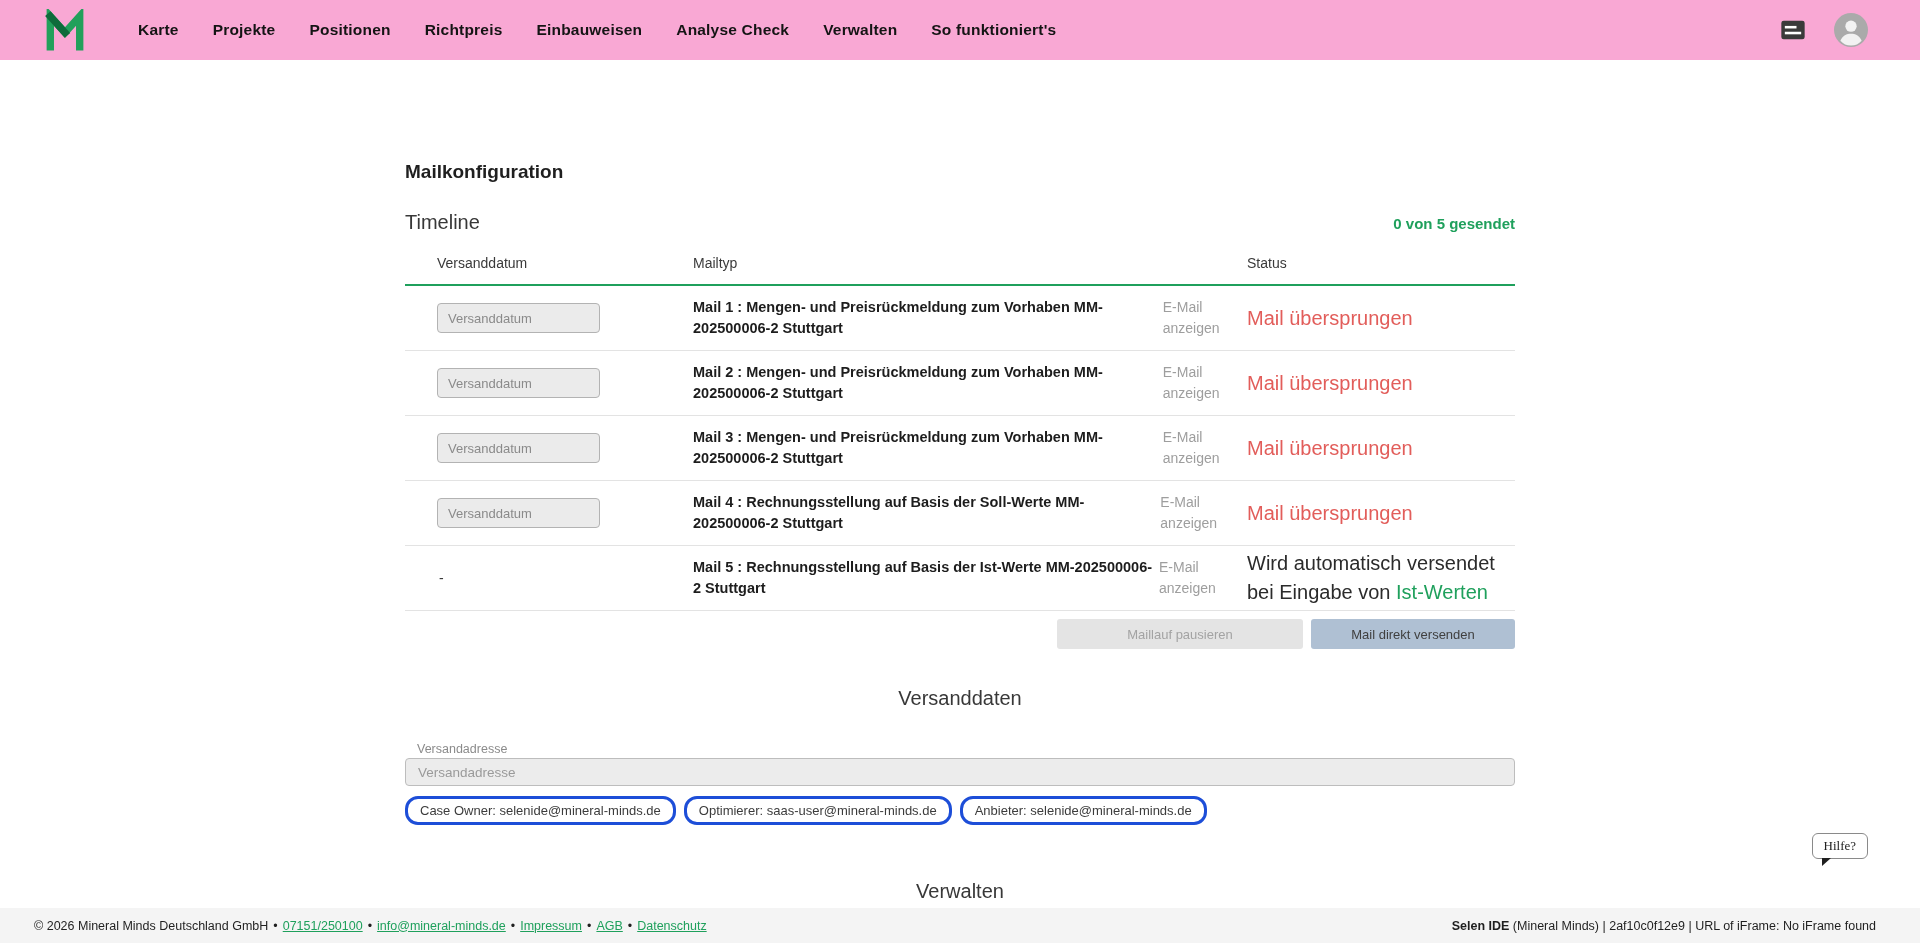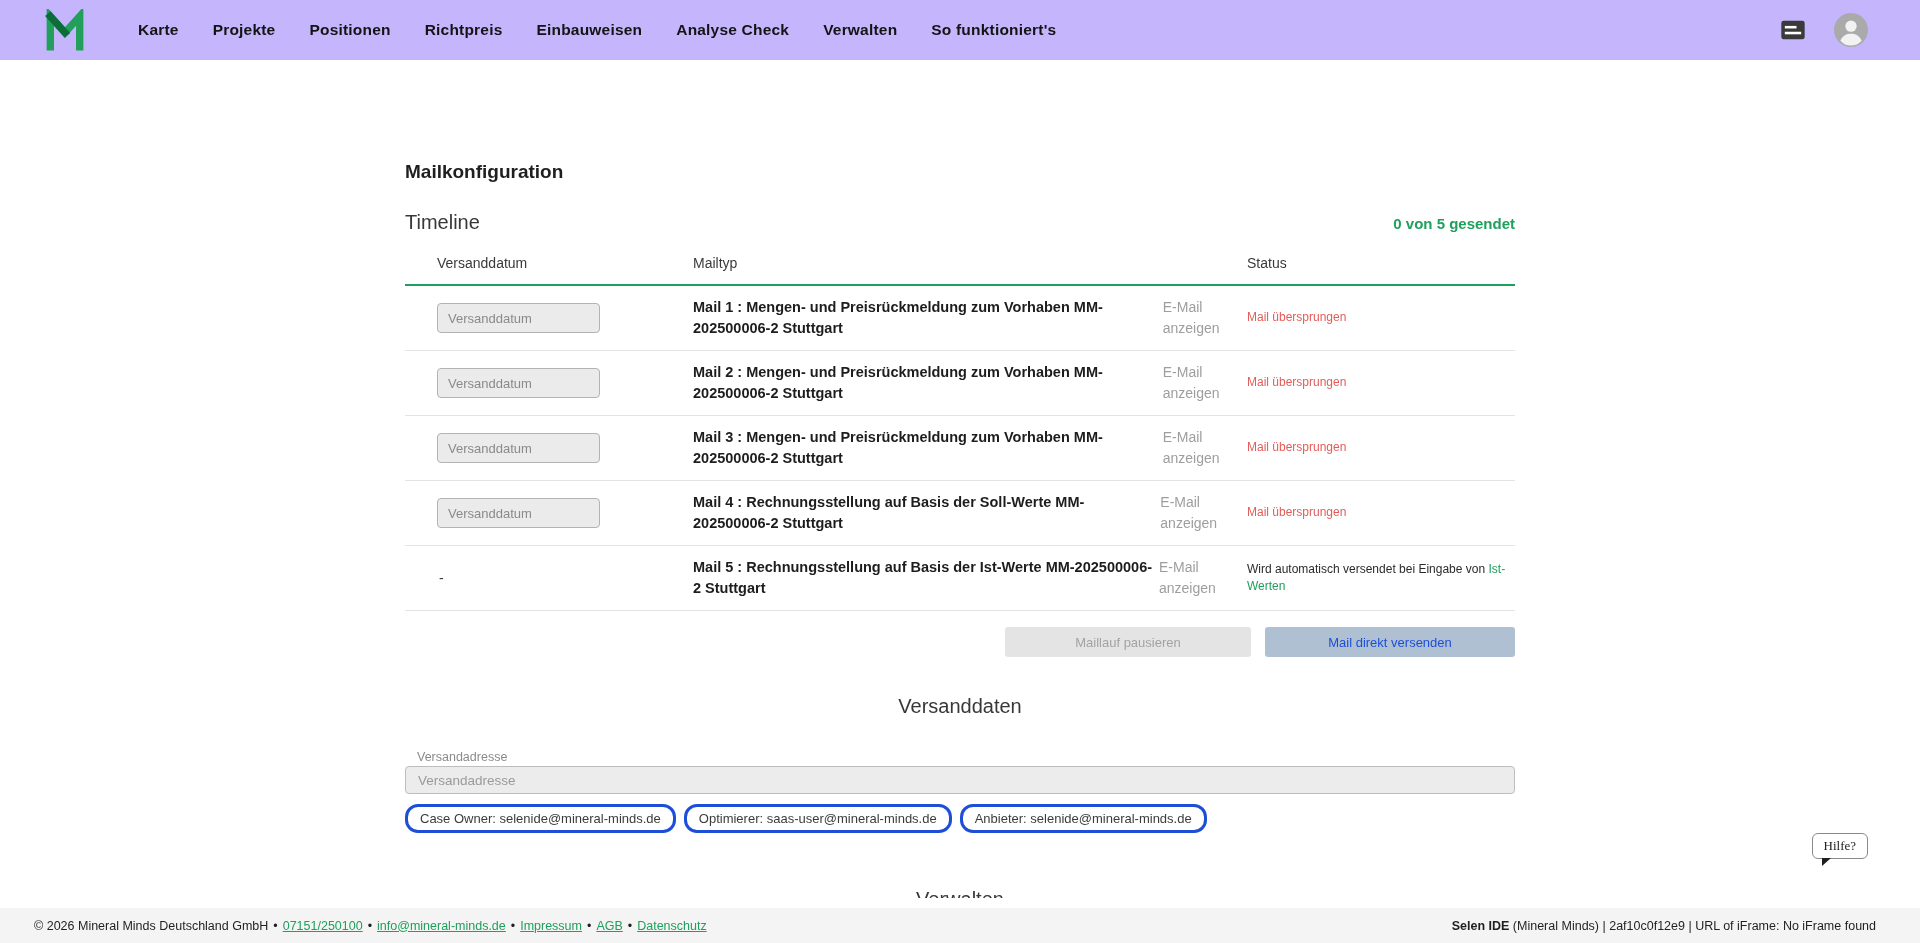--- a/index.html
+++ b/index.html
@@ -10,21 +10,21 @@
     background: #ffffff;
     color: #212121;
   }
 
   
   .topbar {
     height: 60px;
     display: flex;
     align-items: center;
     padding: 0 52px 0 44px;
-    background: #c4b5fd;
+    background: #f9a8d4;
   }
   .logo { width: 42px; height: 42px; margin-right: 52px; display: flex; align-items: center; cursor: pointer; }
   .nav { display: flex; gap: 34px; flex: 1; align-items: center; }
   .nav-item {
     font-size: 15.5px;
     font-weight: 600;
     color: #141414;
     letter-spacing: .2px;
     text-decoration: none;
     cursor: pointer;
@@ -44,21 +44,21 @@
   .h2 { font-size: 20px; font-weight: 400; color: #383838; line-height: 28px; text-align: center; }
   .sent-count { color: #1fa05c; font-size: 15px; font-weight: 700; }
 
   
   .mail-table { margin-top: 6px; }
   .row { display: grid; grid-template-columns: 288px 554px 1fr; align-items: center; }
   .thead { height: 44px; border-bottom: 2px solid #1fa05c; color: #3a3a3a; font-size: 14px; }
   .trow { height: 65px; border-bottom: 1px solid #e3e3e3; }
   .col-date { padding-left: 32px; }
   .col-type { display: flex; flex-direction: row; justify-content: center; }
-  .col-status { font-size: 12px; padding-right: 8px; line-height: 1.45; }
+  .col-status { font-size: 20px; padding-right: 8px; line-height: 1.45; }
 
   .date-input {
     width: 163px; height: 30px;
     background: #ebebeb;
     border: 1px solid #b3b3b3;
     border-radius: 4px;
     padding: 0 10px;
     font-size: 13px;
     color: #333;
     font-family: inherit;
@@ -67,24 +67,24 @@
   .date-dash { color: #3a3a3a; font-size: 14px; padding-left: 2px; }
 
   .mail-title { font-size: 14.5px; font-weight: 700; color: #1d1d1d; line-height: 1.45; }
   .mail-link { font-size: 14px; color: #9e9e9e; text-decoration: none; cursor: pointer; line-height: 1.5; align-self: flex-start; }
 
   .status-skipped { color: #e25d5a; }
   .status-auto { color: #2b2b2b; }
   .green-link { color: #1fa05c; text-decoration: none; cursor: pointer; }
 
   
-  .actions { margin-top: 16px; display: flex; justify-content: flex-end; gap: 14px; }
+  .actions { margin-top: 8px; display: flex; justify-content: flex-end; gap: 8px; }
   .btn { height: 30px; border: none; border-radius: 3px; font-size: 13px; font-family: inherit; cursor: pointer; }
   .btn-pause { width: 246px; background: #e4e4e4; color: #a3a3a3; }
-  .btn-send  { width: 250px; background: #afc0d3; color: #1d4ed8; }
+  .btn-send  { width: 204px; background: #afc0d3; color: #404040; }
 
   
   .versand-heading { margin-top: 35px; }
   .field { margin-top: 30px; }
   .field-label { display: block; font-size: 12.5px; color: #8b8b8b; padding-left: 12px; margin-bottom: 2px; }
   .address-input {
     width: 100%; height: 28px;
     background: #ececec;
     border: 1px solid #bdbdbd;
     border-radius: 4px;

